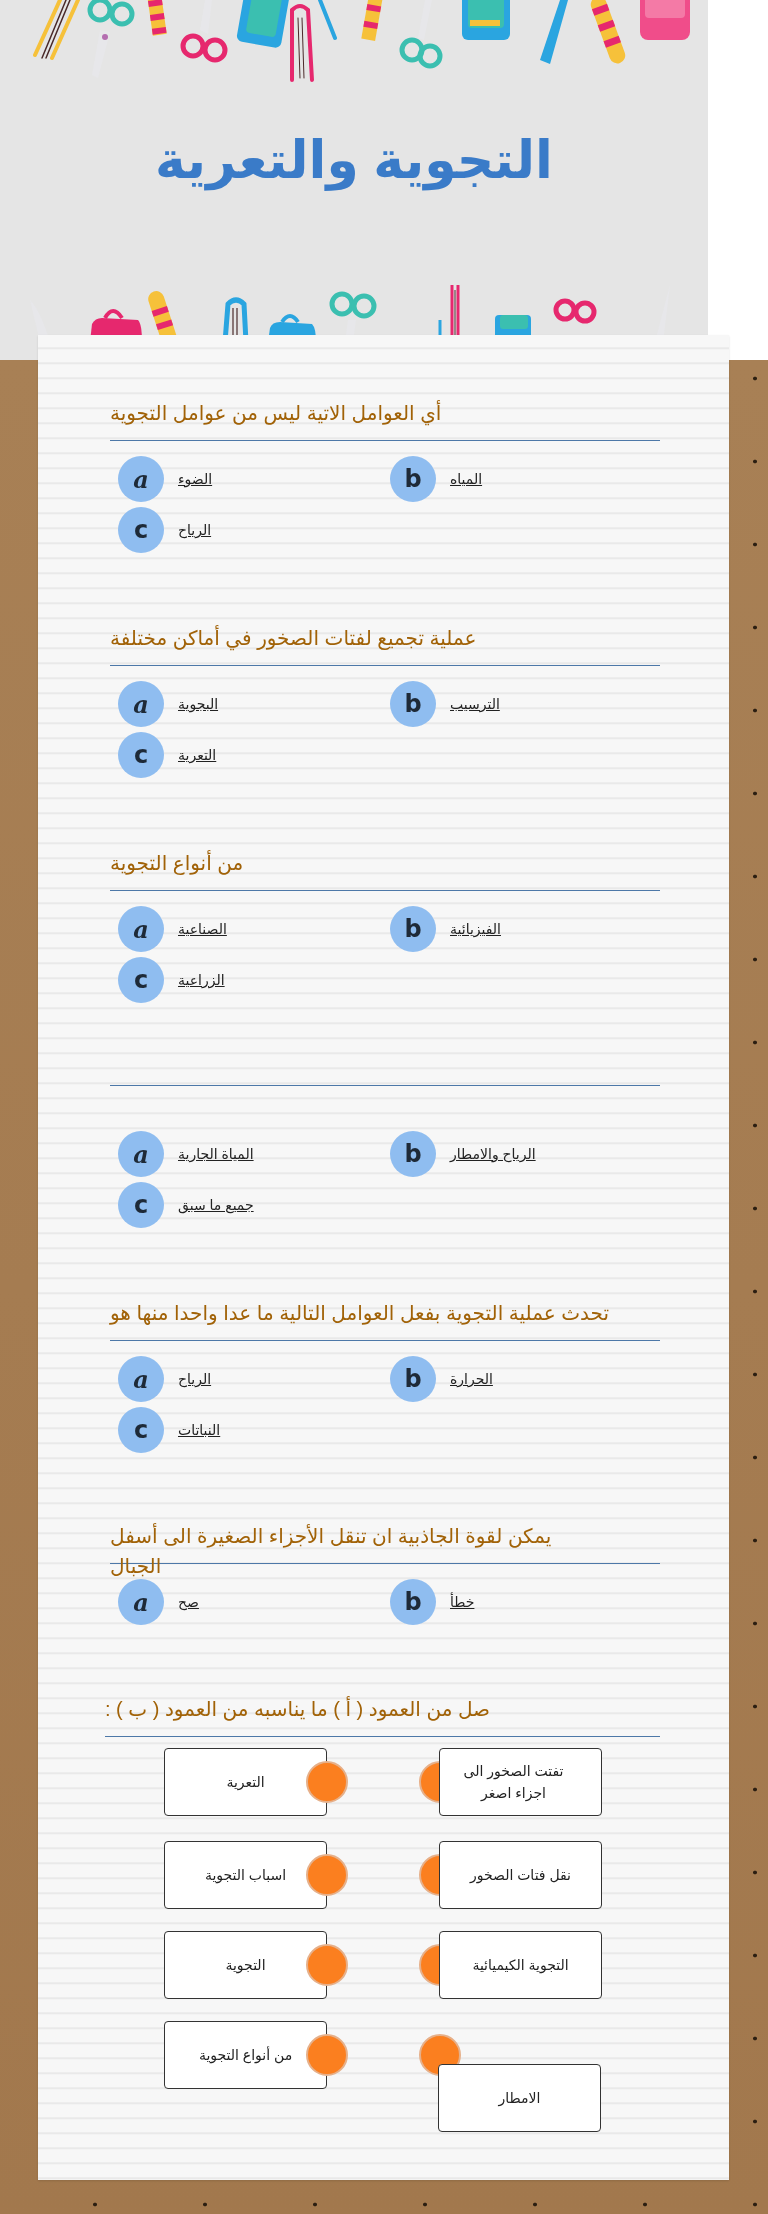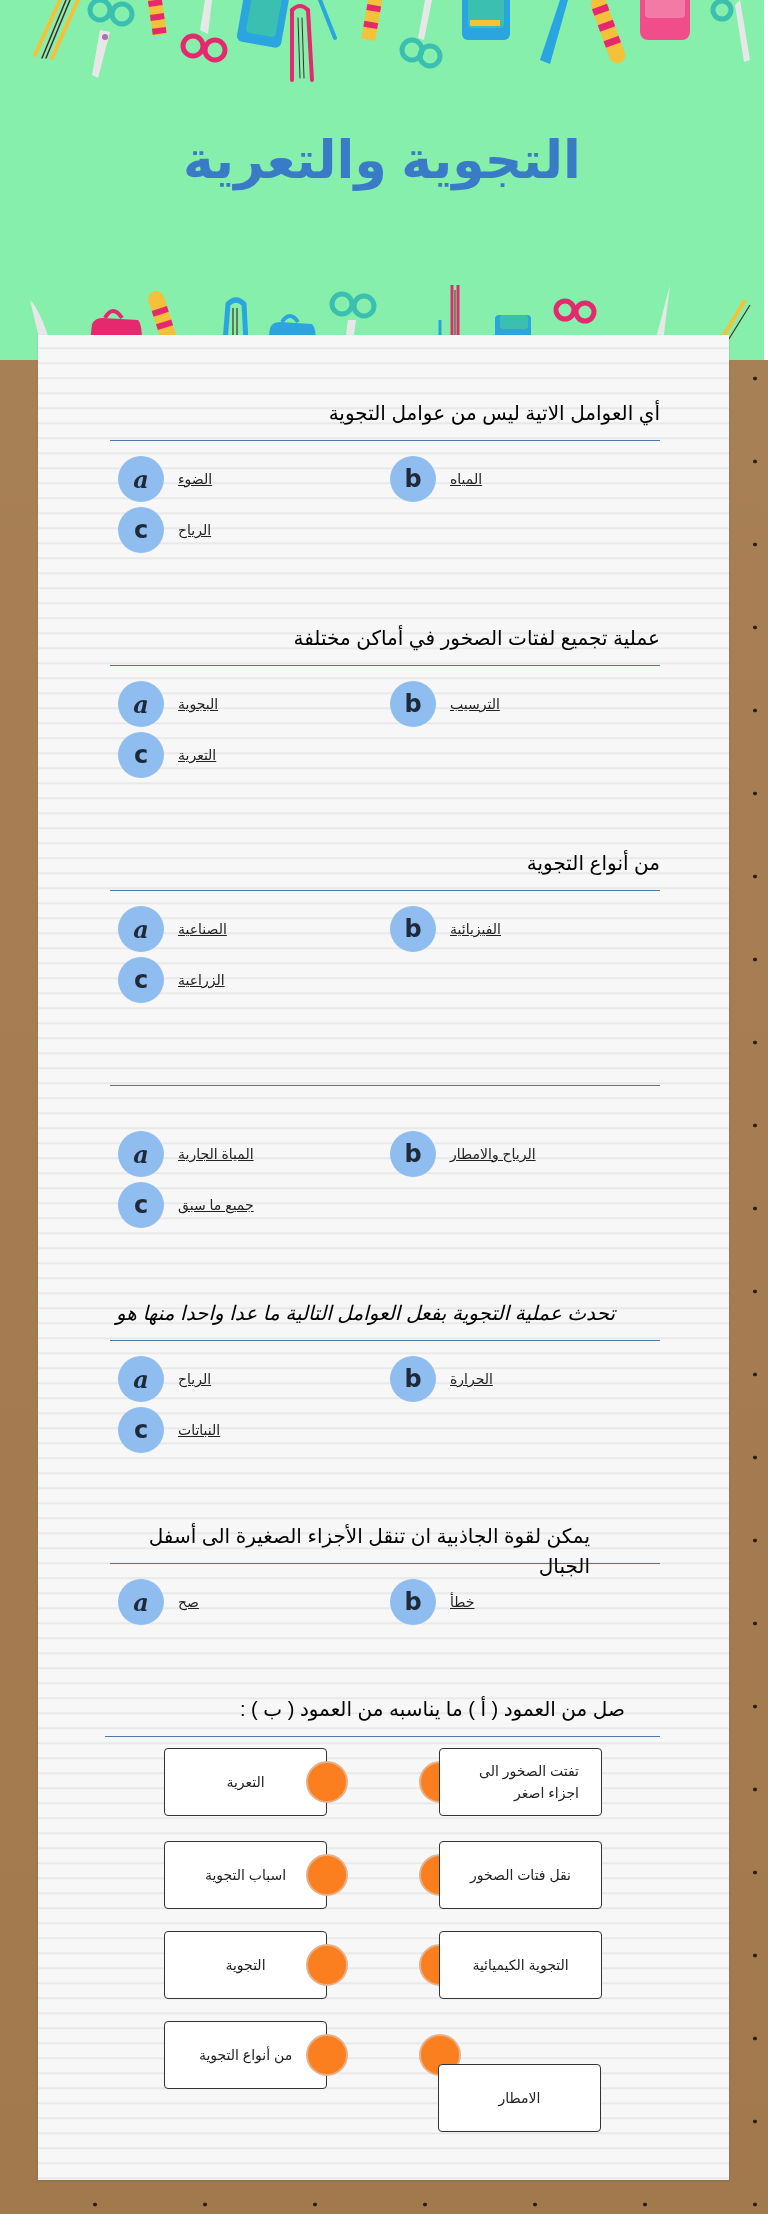--- a/index.html
+++ b/index.html
@@ -2,21 +2,21 @@
 <html><head>
 <meta charset="utf-8">
 <style>
   html, body { margin:0; padding:0; }
   body {
     width:768px; height:2214px; position:relative; overflow:hidden;
     background:#fff;
     font-family:"Liberation Sans", "DejaVu Sans", sans-serif;
   }
   .header {
-    position:absolute; left:0; top:0; width:764px; height:360px; background:#86efac; overflow:hidden;
+    position:absolute; left:0; top:0; width:660px; height:360px; background:#e5e5e5; overflow:hidden;padding-left:48px;
   }
   .deco { position:absolute; }
   .title {
     position:absolute; left:0; right:0; top:130px; text-align:center;
     font-size:52px; color:#3a7bc8; direction:rtl;
   }
   .cardboard {
     position:absolute; left:0; top:360px; width:768px; height:1854px;
     background-color:#a67d52;
     background-image:
@@ -28,21 +28,21 @@
     background-position: 5px 20px, 40px 60px, 20px 5px, 0 0;
   }
   .paper {
     position:absolute; left:38px; top:335px; width:691px; height:1845px;
     background-color:#f6f6f6;
     background-image: repeating-linear-gradient(180deg, #f7f7f7 0px, #f7f7f7 12px, #e3e3e3 13px, #efefef 14px, #f7f7f7 15px);
     box-shadow: 0 1px 2px rgba(0,0,0,.12);
   }
   .question { position:absolute; left:110px; width:550px; direction:rtl; }
   .q-text {
-    font-size:20px; color:#000000; text-align:right; padding-right:0; height:30px; line-height:30px;
+    font-size:20px; color:#a16207; text-align:left; padding-right:0; height:30px; line-height:30px;
   }
   .q-rule { height:1px; background:#4d78a8; margin-top:12px; width:550px; }
   .opt { position:absolute; display:flex; align-items:center; direction:ltr; }
   .badge {
     width:46px; height:46px; border-radius:50%; background:#8fbdf0;
     display:flex; align-items:center; justify-content:center;
     font-size:24px; font-weight:bold; color:#1e2a38;
     font-family:"DejaVu Sans", sans-serif;
   }
   .badge.a { font-style:italic; font-family:"DejaVu Serif", serif; }
@@ -201,21 +201,21 @@
 </div>
 <div class="opt" style="left:390px;top:1131px;">
   <div class="badge">b</div>
   <span class="opt-label">الرياح والامطار</span>
 </div>
 <div class="opt" style="left:118px;top:1182px;">
   <div class="badge">c</div>
   <span class="opt-label">جميع ما سبق</span>
 </div>
 
-<div class="question" style="top:1298px;font-style:italic;">
+<div class="question" style="top:1298px;">
   <div class="q-text" style="padding-right:45px">تحدث عملية التجوية بفعل العوامل التالية ما عدا واحدا منها هو</div>
   <div class="q-rule"></div>
 </div>
 <div class="opt" style="left:118px;top:1356px;">
   <div class="badge a">a</div>
   <span class="opt-label">الرياح</span>
 </div>
 <div class="opt" style="left:390px;top:1356px;">
   <div class="badge">b</div>
   <span class="opt-label">الحرارة</span>
@@ -241,21 +241,21 @@
 <div class="question" style="top:1694px;left:105px;width:555px;">
   <div class="q-text" style="padding-right:35px">صل من العمود ( أ ) ما يناسبه من العمود ( ب ) :</div>
   <div class="q-rule" style="width:555px"></div>
 </div>
 
 <div class="match-box" style="left:164px;top:1748px;">
   <span>التعرية</span>
 </div>
 <div class="dot" style="left:306px;top:1761px;"></div>
 <div class="dot" style="left:419px;top:1761px;"></div>
-<div class="match-box" style="left:439px;top:1748px;padding:0 22px 0 8px;text-align:right;">
+<div class="match-box" style="left:439px;top:1748px;padding:0 22px 0 8px;">
   <span>تفتت الصخور الى اجزاء اصغر</span>
 </div>
 
 <div class="match-box" style="left:164px;top:1841px;">
   <span>اسباب التجوية</span>
 </div>
 <div class="dot" style="left:306px;top:1854px;"></div>
 <div class="dot" style="left:419px;top:1854px;"></div>
 <div class="match-box" style="left:439px;top:1841px;">
   <span>نقل فتات الصخور</span>

